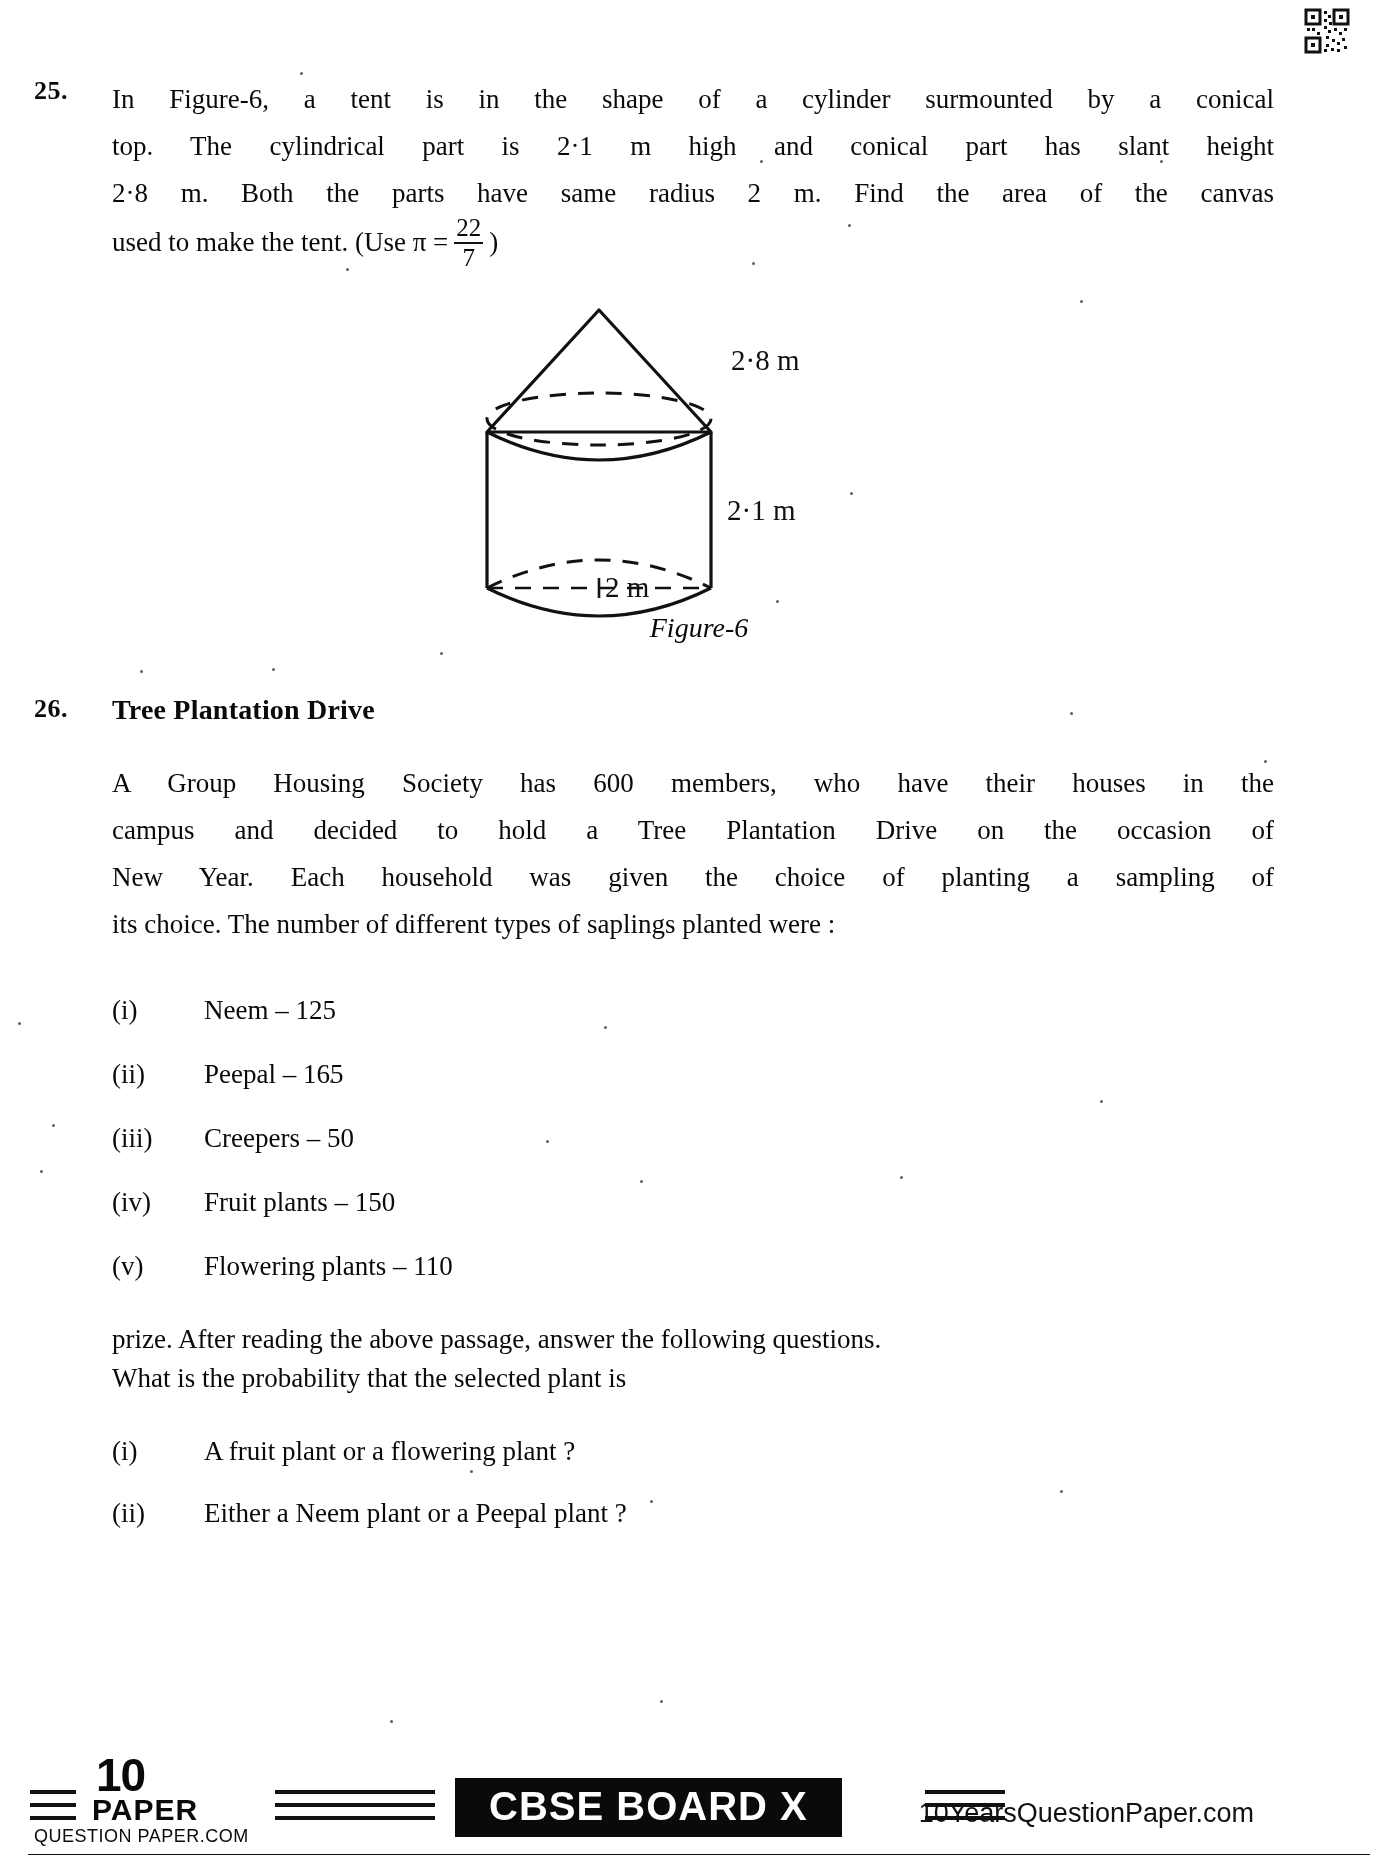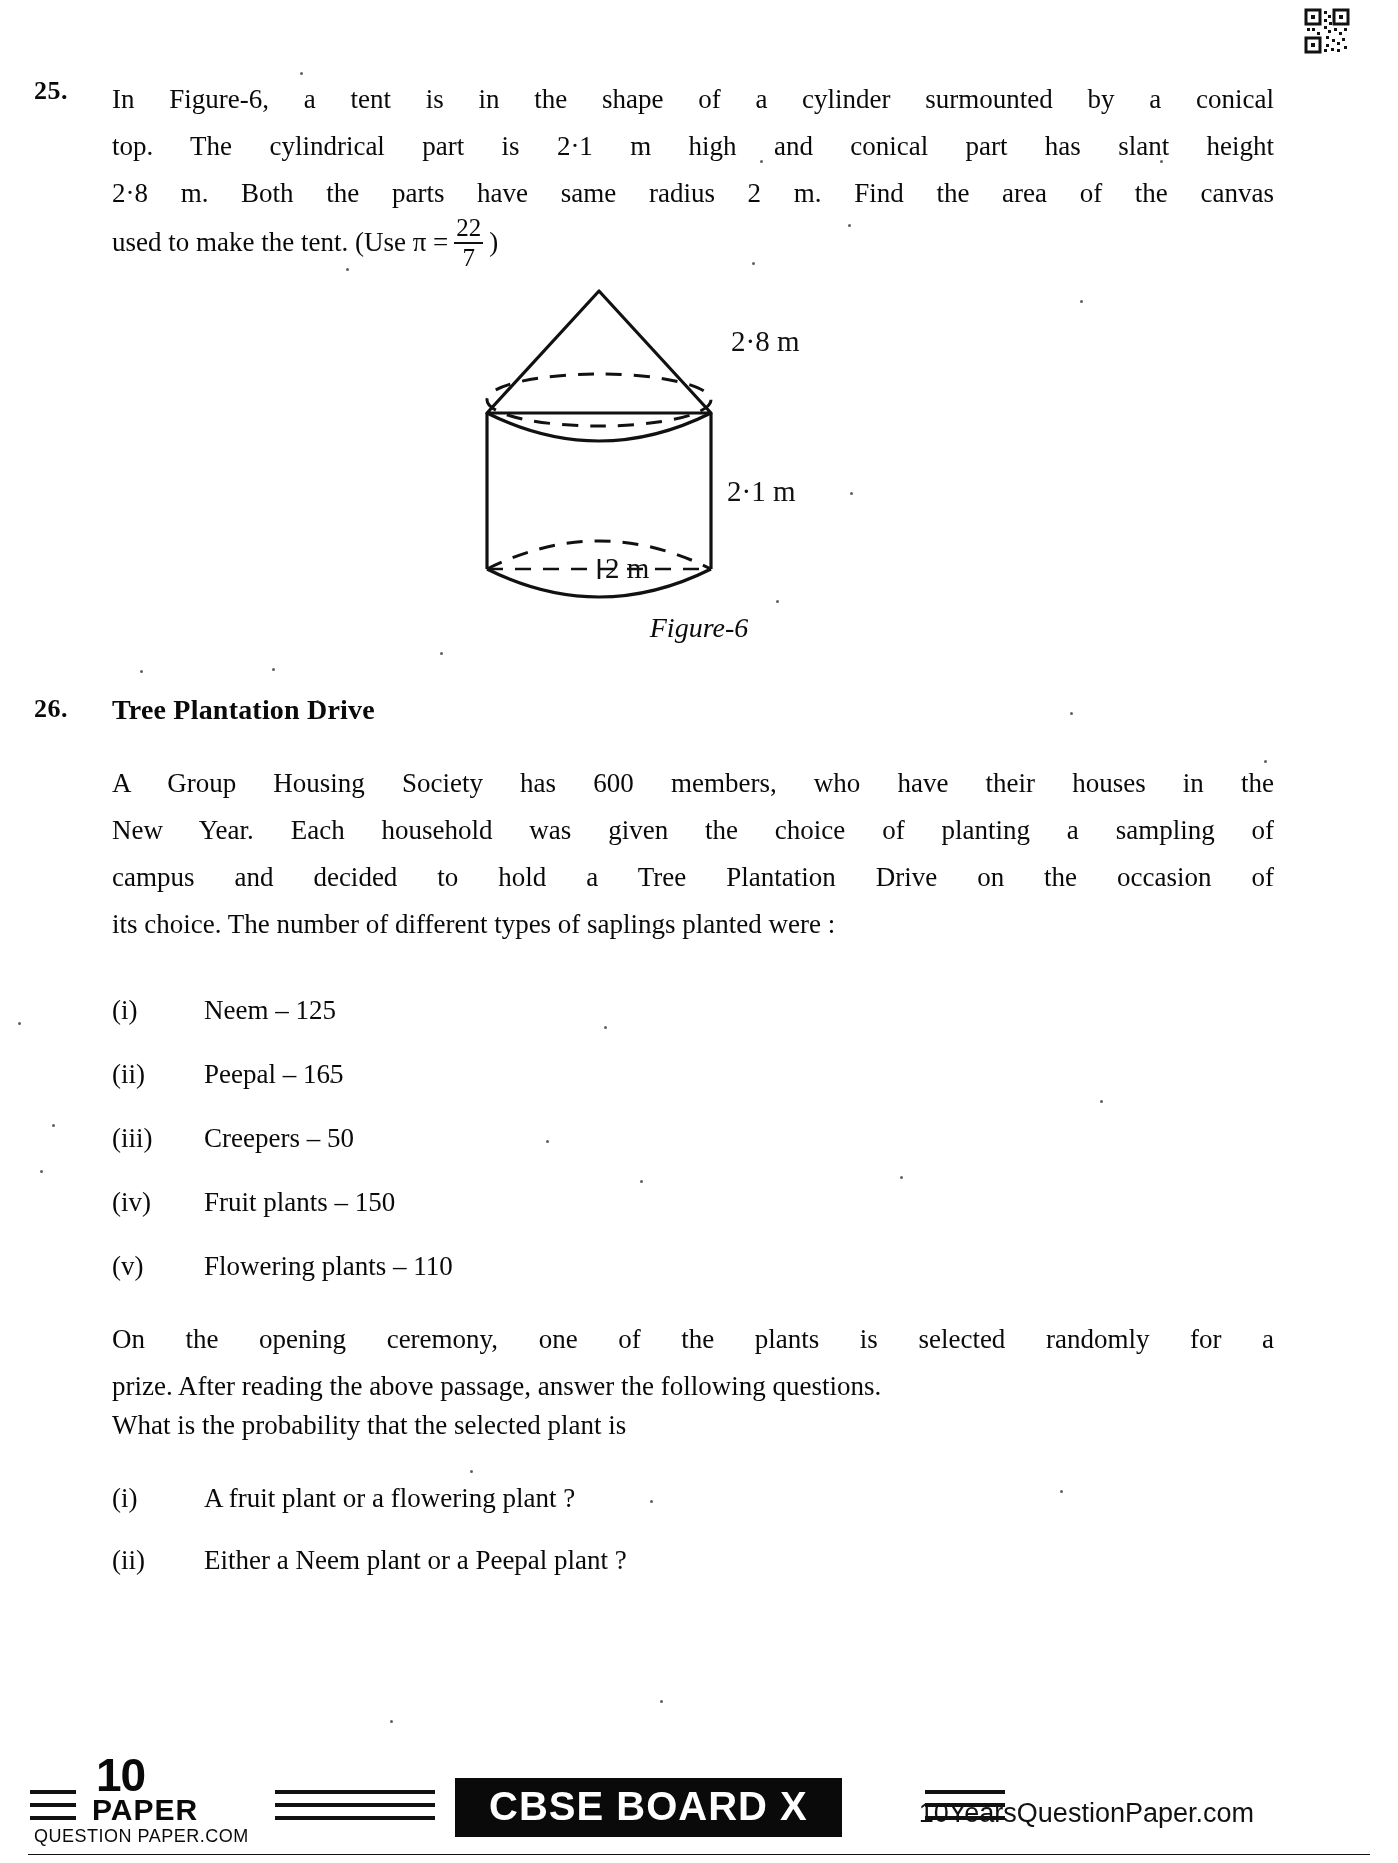--- a/index.html
+++ b/index.html
@@ -70,21 +70,21 @@
   .frac .bar {
     display: block;
     border-top: 2px solid #111;
     margin: 1px 2px;
   }
   .frac .den { display: block; padding: 0 4px; }
 
   
   .figure-wrap {
     position: absolute;
-    top: 273px;
+    top: 292px;
     left: 0;
     width: 1398px;
     height: 370px;
   }
   .figure-wrap svg {
     display: block;
     margin: 0 auto;
   }
   .fig-caption {
     position: absolute;
@@ -354,22 +354,22 @@
   </div>
 
   <div class="fig-caption">Figure-6</div>
 
   <div class="q26">
     <div class="qnum">26.</div>
     <div class="q26-title">Tree Plantation Drive</div>
 
     <div class="q26-para">
       <span class="jline">A Group Housing Society has 600 members, who have their houses in the</span>
+      <span class="jline">campus and decided to hold a Tree Plantation Drive on the occasion of</span>
       <span class="jline">New Year. Each household was given the choice of planting a sampling of</span>
-      <span class="jline">campus and decided to hold a Tree Plantation Drive on the occasion of</span>
       <span class="jline-last">its choice. The number of different types of saplings planted were :</span>
     </div>
 
     <div class="itemlist">
       <div class="item-row">
         <span class="item-rom">(i)</span>
         <span class="item-txt">Neem – 125</span>
       </div>
       <div class="item-row">
         <span class="item-rom">(ii)</span>
@@ -383,21 +383,20 @@
         <span class="item-rom">(iv)</span>
         <span class="item-txt">Fruit plants – 150</span>
       </div>
       <div class="item-row">
         <span class="item-rom">(v)</span>
         <span class="item-txt">Flowering plants – 110</span>
       </div>
     </div>
 
     <div class="q26-tail">
-      <span class="jline">On the opening ceremony, one of the plants is selected randomly for a</span>
       <span class="jline-last">prize. After reading the above passage, answer the following questions.</span>
     </div>
 
     <div class="q26-ask">What is the probability that the selected plant is</div>
 
     <div class="qlist">
       <div class="qrow">
         <span class="qrow-rom">(i)</span>
         <span>A fruit plant or a flowering plant ?</span>
       </div>

